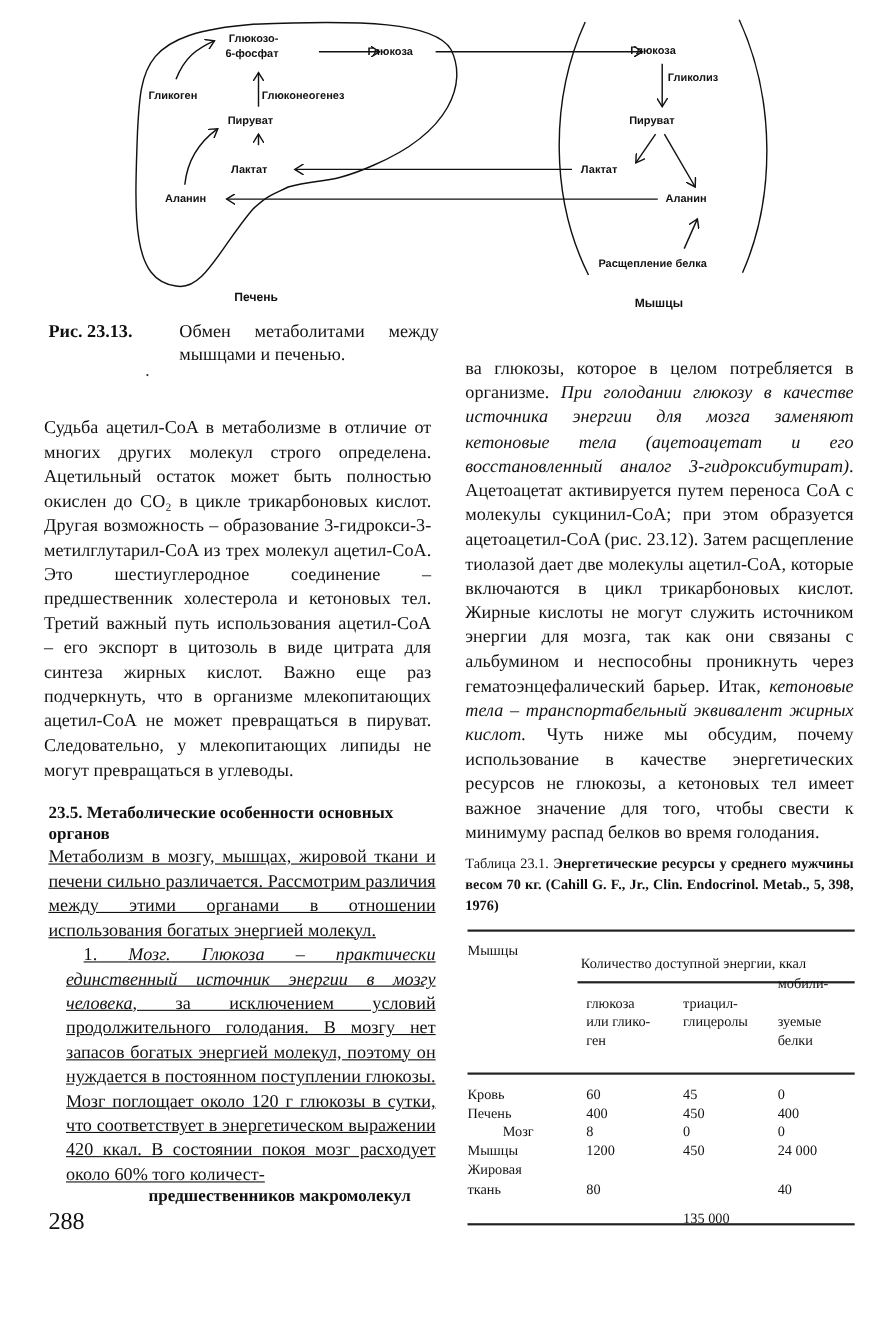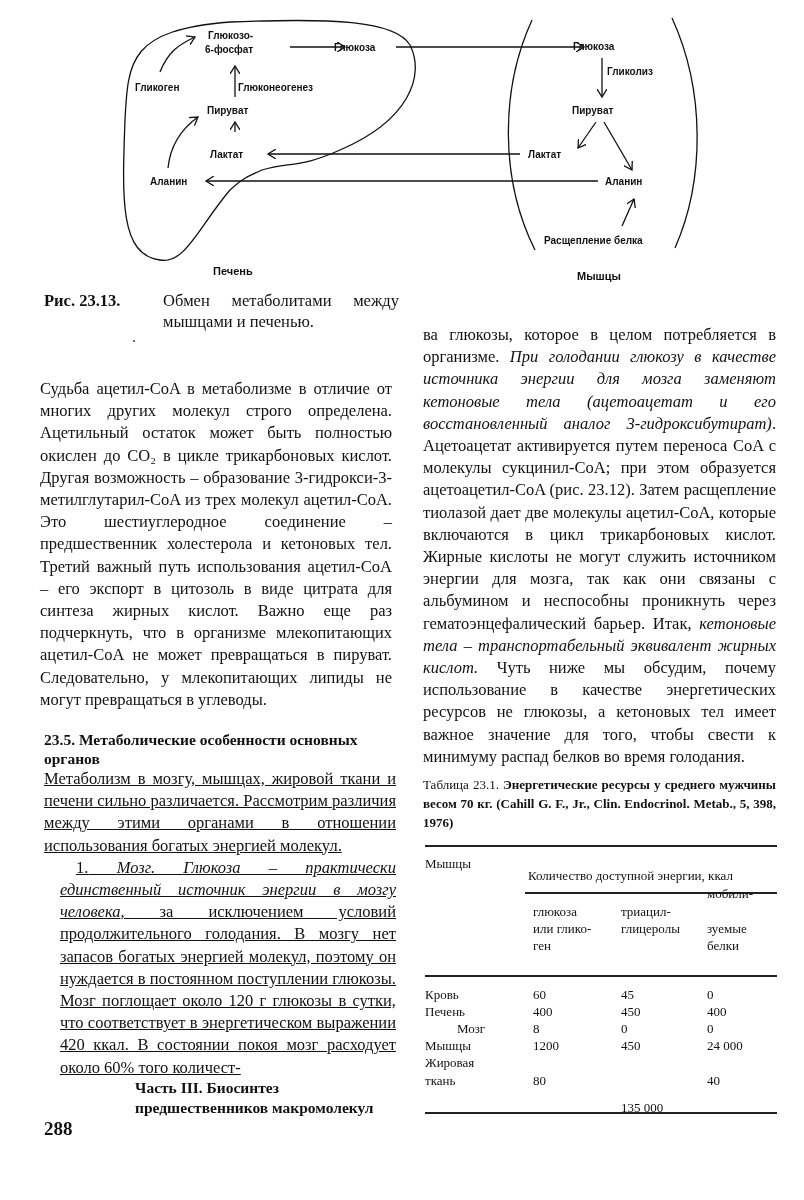--- a/index.html
+++ b/index.html
@@ -17,21 +17,21 @@
   .left-col { left: 40px; top: 378px; width: 352px; }
   .right-col { left: 423px; top: 288px; width: 353px; margin-top: 36px; }
   .section-title { position: absolute; left: 44px; top: 730px; width: 352px; font-weight: bold; font-size: 15.5px; line-height: 19px; }
   .left-col2 { left: 44px; top: 768px; width: 352px; text-decoration: underline; }
   .tbl-caption { position: absolute; left: 423px; top: 775px; width: 353px; font-size: 13px; line-height: 19px; text-align: justify; }
   .tbl-caption b { font-weight: bold; }
   .table-wrap { position: absolute; left: 425px; top: 845px; width: 352px; font-size: 13px; }
   .rule { position: absolute; height: 2px; background: #222; }
   .rule.thin { height: 1.5px; }
   .tcell { position: absolute; line-height: 17.5px; white-space: nowrap; }
-  .footer-num { position: absolute; left: 44px; top: 1097px; font-weight: bold; font-size: 19px; margin-top: 21px; }
+  .footer-num { position: absolute; left: 44px; top: 1097px; font-weight: normal; font-size: 22px; }
   .footer-part { position: absolute; left: 135px; top: 1078px; font-weight: bold; font-size: 15.5px; line-height: 20px; }
   .stray-dot { position: absolute; left: 133px; top: 340px; width: 2px; height: 2px; background: #333; border-radius: 1px; }
 </style>
 </head>
 <body>
 
 <div>
   <svg class="diagram" width="804" height="290" viewBox="0 0 804 290">
     <defs>
       <marker id="ah" markerWidth="10" markerHeight="10" refX="8" refY="5" orient="auto" markerUnits="userSpaceOnUse">
@@ -153,15 +153,14 @@
     <div class="tcell" style="left:108px;top:227px;">80</div>
     <div class="tcell" style="left:196px;top:227px;margin-top:27px;">135 000</div>
     <div class="tcell" style="left:282px;top:227px;">40</div>
   </div>
 
   <div class="rule" style="left:0;top:267px;width:352px;"></div>
 </div>
 
 <div class="footer-num">288</div>
 <div class="footer-part">
-  <div>Часть III. Биосинтез</div>
   <div>предшественников макромолекул</div>
 </div>
 
 </body></html>

